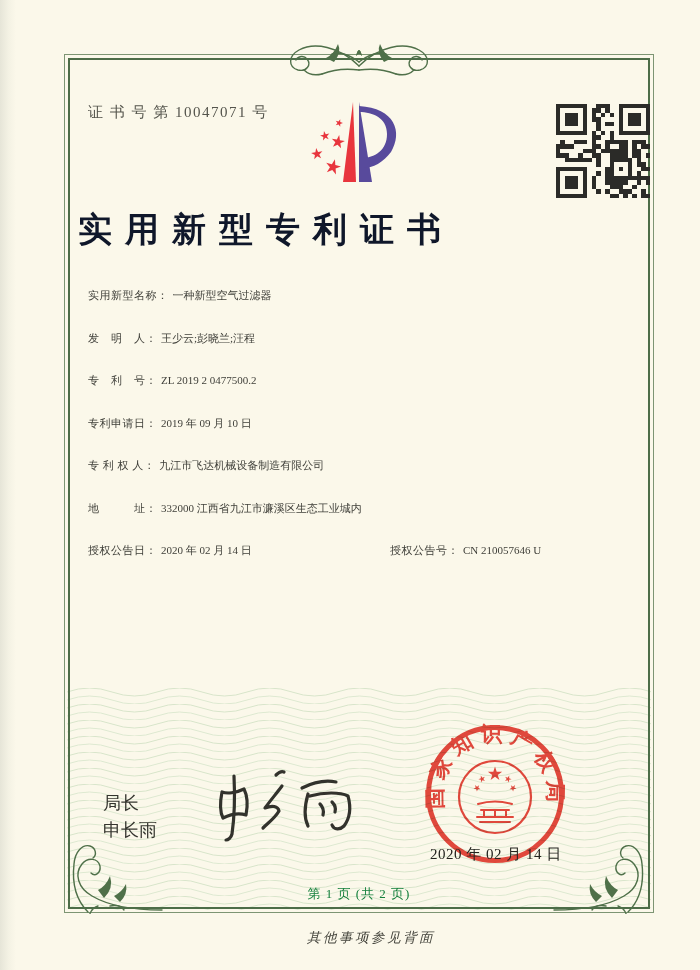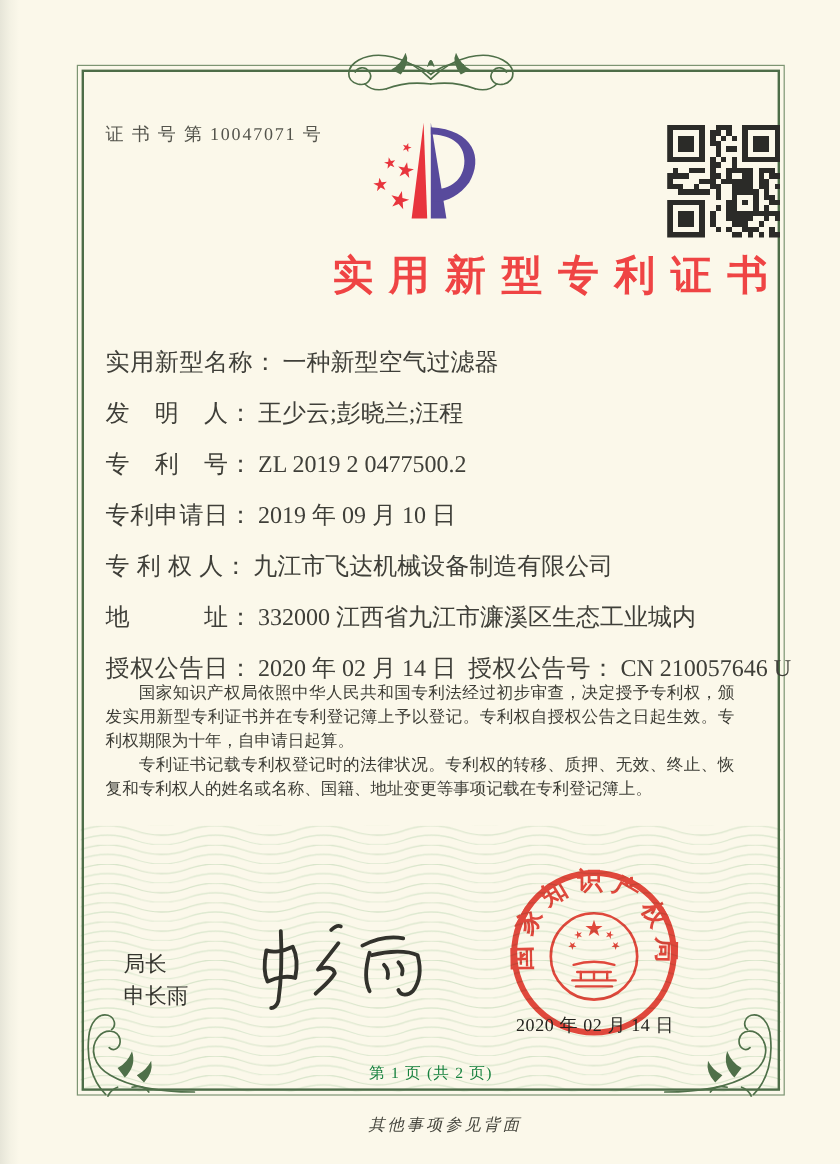--- a/index.html
+++ b/index.html
@@ -25,25 +25,25 @@
   .waves{position:absolute;left:67px;top:688px;width:584px;height:222px;z-index:1;opacity:.8;}
   .ornament{position:absolute;z-index:3;}
   .cert-no{
     position:absolute;left:88px;top:103px;z-index:2;
     font-size:15px;letter-spacing:1.5px;color:#54544c;
   }
   .logo{position:absolute;left:303px;top:96px;width:112px;height:106px;z-index:2;}
   .qr{position:absolute;left:556px;top:104px;width:94px;height:94px;z-index:2;}
   .title{
     position:absolute;left:65px;top:207px;width:588px;z-index:2;
-    text-align:right;font-size:34px;font-weight:600;color:#ef4444;
+    text-align:left;font-size:34px;font-weight:600;color:#0f172a;
     letter-spacing:13px;text-indent:13px;
   }
   .fields{position:absolute;left:88px;top:288px;width:530px;z-index:2;}
-  .field{height:18px;margin-bottom:24.5px;font-size:20px;color:#3f3f39;white-space:nowrap;}
+  .field{height:18px;margin-bottom:24.5px;font-size:11px;color:#3f3f39;white-space:nowrap;}
   .field .lab{letter-spacing:.5px;}
   .field .val{margin-left:4px;}
   .grant-row{position:relative;}
   .grant-no{position:absolute;left:302px;top:0;text-align:right;}
   .paras{
     position:absolute;left:88px;top:568px;width:524px;z-index:2;
     font-size:13.8px;line-height:20px;color:#3d3d36;text-align:justify;
   }
   .paras p{margin:0;text-indent:2em;}
   .sig-block{position:absolute;left:103px;top:790px;z-index:2;font-size:18px;color:#34342e;line-height:27px;}
@@ -406,24 +406,20 @@
       <span class="lab">地　　　址：</span><span class="val">332000 江西省九江市濂溪区生态工业城内</span>
     </div>
     <div class="field grant-row">
       <span class="lab">授权公告日：</span><span class="val">2020 年 02 月 14 日</span>
       <span class="grant-no">
         <span class="lab">授权公告号：</span><span class="val">CN 210057646 U</span>
       </span>
     </div>
   </div>
 
-  <div class="paras">
-    <p>国家知识产权局依照中华人民共和国专利法经过初步审查，决定授予专利权，颁发实用新型专利证书并在专利登记簿上予以登记。专利权自授权公告之日起生效。专利权期限为十年，自申请日起算。</p>
-    <p>专利证书记载专利权登记时的法律状况。专利权的转移、质押、无效、终止、恢复和专利权人的姓名或名称、国籍、地址变更等事项记载在专利登记簿上。</p>
-  </div>
 
   <div class="sig-block">
     <div>局长</div>
     <div>申长雨</div>
   </div>
 
   <div class="signature">
     <svg width="175" height="88" viewBox="0 0 175 88" xmlns="http://www.w3.org/2000/svg">
       <g fill="none" stroke="#32322c" stroke-width="3.2" stroke-linecap="round" stroke-linejoin="round">
         <path d="M22,32 C20,42 20,52 23,58 C31,54 40,53 46,55 C48,45 47,35 44,29 C36,33 27,34 22,32 Z"></path>

